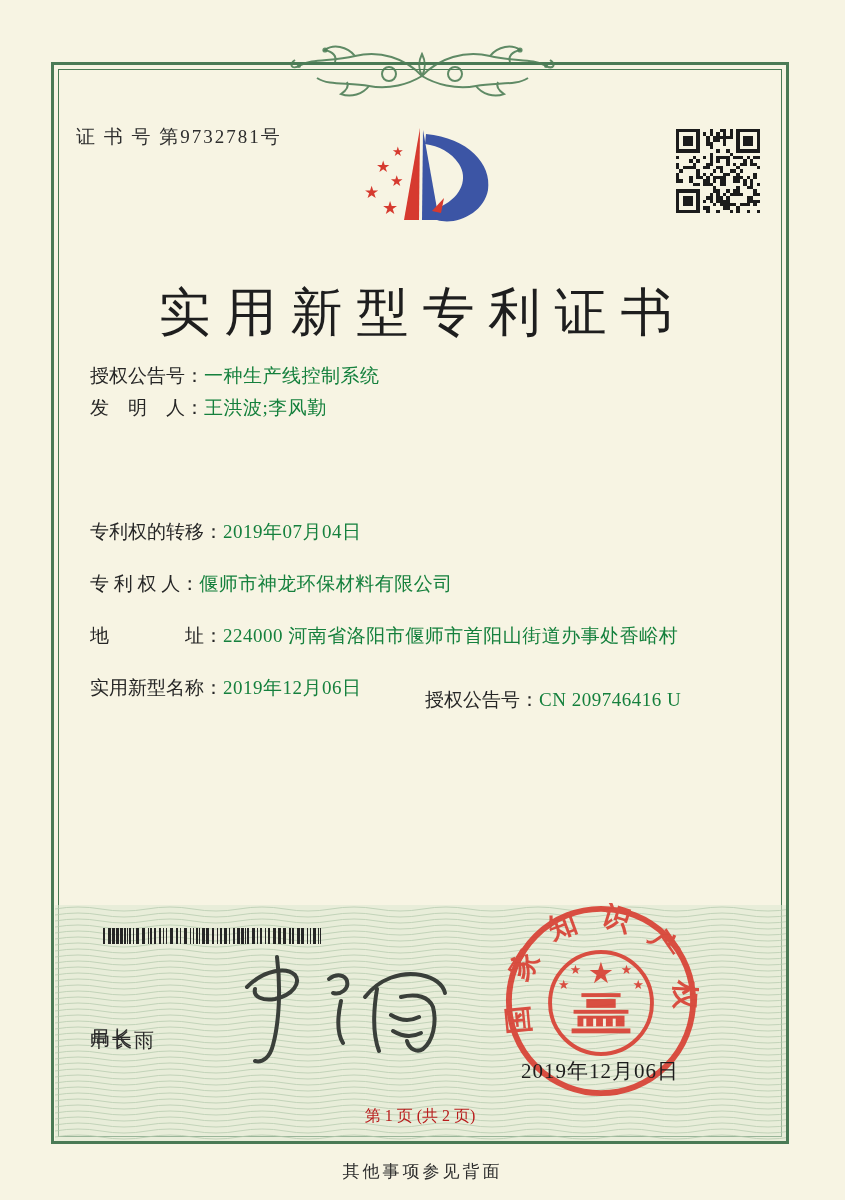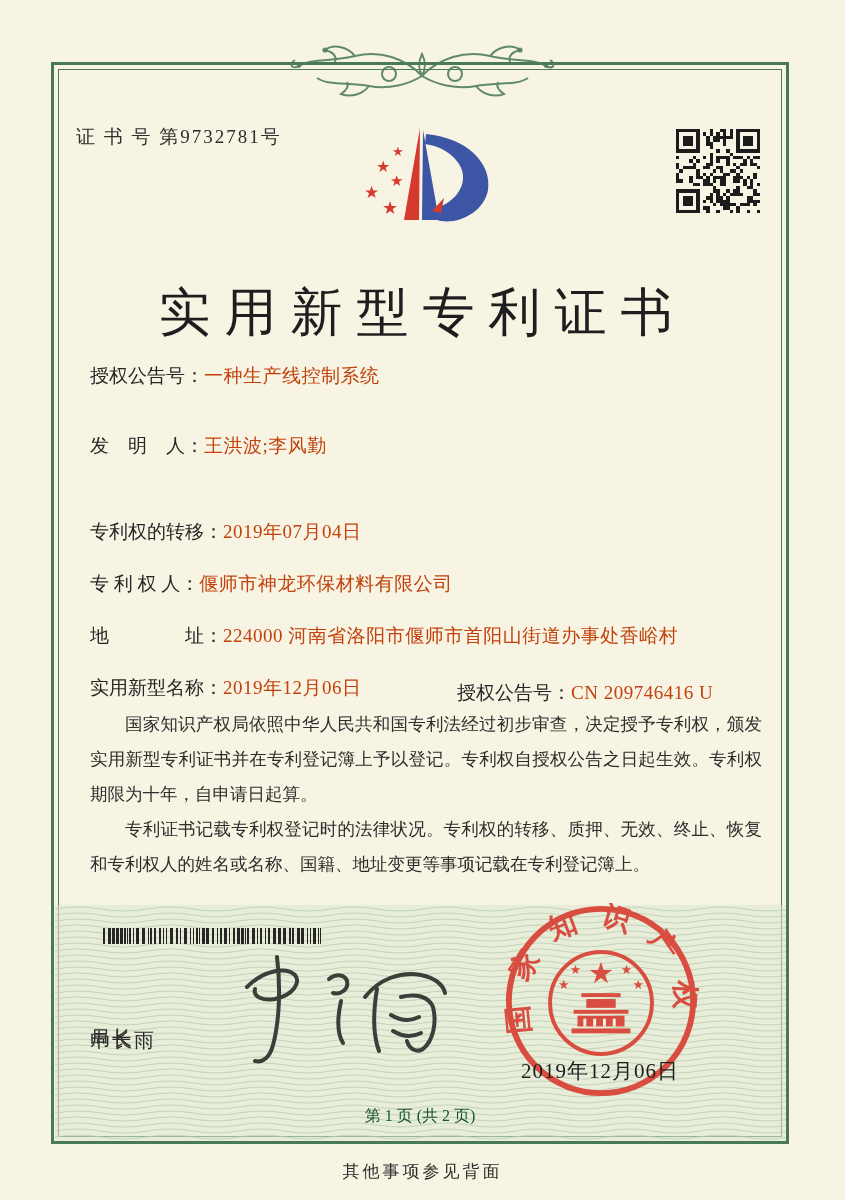--- a/index.html
+++ b/index.html
@@ -36,22 +36,22 @@
     letter-spacing: 14px; color: #1e1e1e;
     font-family: "Liberation Serif", "DejaVu Serif", serif;
     margin-top: 32px;
   }
   
   .field-row {
     position: absolute; left: 90px; width: 700px;
     font-size: 19px; white-space: nowrap;
   }
   .f-label { display: inline-block; color: #262626; }
-  .f-value { color: #c2410c; letter-spacing: 0.5px; }
-  .f-pair2 { position: absolute; left: 335px; top: 5px; margin-left: 32px; }
+  .f-value { color: #15803d; letter-spacing: 0.5px; }
+  .f-pair2 { position: absolute; left: 335px; top: 12px; }
   
   .body-text {
     position: absolute; left: 90px; top: 707px; width: 672px;
     font-size: 17.5px; line-height: 35px; color: #2d2d2d;
     text-align: justify;
   }
   .body-text p { text-indent: 2em; }
   
   .wave-svg { position: absolute; left: 55px; top: 905px; }
   
@@ -63,21 +63,21 @@
   
   .seal-svg { position: absolute; left: 503px; top: 903px; }
   .seal-date {
     position: absolute; left: 505px; top: 1057px; width: 190px;
     text-align: center; font-size: 21px; color: #1d1d1d; letter-spacing: 1px;
     z-index: 5;
   }
   
   .page-footer {
     position: absolute; left: 51px; top: 1106px; width: 738px;
-    text-align: center; font-size: 16px; color: #14532d;
+    text-align: center; font-size: 16px; color: #b91c1c;
   }
   .back-note {
     position: absolute; left: 0; top: 1160px; width: 845px;
     text-align: center; font-size: 17px; color: #2d2d2d; letter-spacing: 3px;
   }
 </style>
 </head>
 <body>
 
 <div class="page">
@@ -319,43 +319,39 @@
       <rect x="0" y="18" width="7" height="7" fill="#1c1c1c"></rect>
       <rect x="1" y="19" width="5" height="5" fill="#f7f4e3"></rect>
       <rect x="2" y="20" width="3" height="3" fill="#1c1c1c"></rect>
     </svg>
 
   <div class="title">实用新型专利证书</div>
 
   <div class="field-row" style="top:363px">
     <span class="f-label">授权公告号：</span><span class="f-value">一种生产线控制系统</span>
   </div>
-  <div class="field-row" style="top:433px">
+  <div class="field-row" style="top:395px">
     <span class="f-label">发　明　人：</span><span class="f-value">王洪波;李风勤</span>
   </div>
   <div class="field-row" style="top:519px">
     <span class="f-label">专利权的转移：</span><span class="f-value">2019年07月04日</span>
   </div>
   <div class="field-row" style="top:571px">
     <span class="f-label">专 利 权 人：</span><span class="f-value">偃师市神龙环保材料有限公司</span>
   </div>
   <div class="field-row" style="top:623px">
     <span class="f-label">地　　　　址：</span><span class="f-value">224000 河南省洛阳市偃师市首阳山街道办事处香峪村</span>
   </div>
   <div class="field-row" style="top:675px">
     <span class="f-label">实用新型名称：</span><span class="f-value">2019年12月06日</span>
     <span class="f-pair2">
       <span class="f-label">授权公告号：</span><span class="f-value">CN 209746416 U</span>
     </span>
   </div>
 
-  <div class="body-text">
-    <p>国家知识产权局依照中华人民共和国专利法经过初步审查，决定授予专利权，颁发实用新型专利证书并在专利登记簿上予以登记。专利权自授权公告之日起生效。专利权期限为十年，自申请日起算。</p>
-    <p>专利证书记载专利权登记时的法律状况。专利权的转移、质押、无效、终止、恢复和专利权人的姓名或名称、国籍、地址变更等事项记载在专利登记簿上。</p>
-  </div>
 
   <svg class="wave-svg" width="731" height="236" viewBox="0 0 731 236" id="waves">
       <rect x="0" y="0" width="731" height="236" fill="#dde7d2" opacity="0.55"></rect>
       <path d="M0,4 q23,-4 46,0 q23,4 46,0 q23,-4 46,0 q23,4 46,0 q23,-4 46,0 q23,4 46,0 q23,-4 46,0 q23,4 46,0 q23,-4 46,0 q23,4 46,0 q23,-4 46,0 q23,4 46,0 q23,-4 46,0 q23,4 46,0 q23,-4 46,0 q23,4 46,0" fill="none" stroke="#b3c8ac" stroke-width="0.9" opacity="0.8"></path>
       <path d="M0,10 q23,-4 46,0 q23,4 46,0 q23,-4 46,0 q23,4 46,0 q23,-4 46,0 q23,4 46,0 q23,-4 46,0 q23,4 46,0 q23,-4 46,0 q23,4 46,0 q23,-4 46,0 q23,4 46,0 q23,-4 46,0 q23,4 46,0 q23,-4 46,0 q23,4 46,0" fill="none" stroke="#b3c8ac" stroke-width="0.9" opacity="0.8"></path>
       <path d="M0,16 q23,-4 46,0 q23,4 46,0 q23,-4 46,0 q23,4 46,0 q23,-4 46,0 q23,4 46,0 q23,-4 46,0 q23,4 46,0 q23,-4 46,0 q23,4 46,0 q23,-4 46,0 q23,4 46,0 q23,-4 46,0 q23,4 46,0 q23,-4 46,0 q23,4 46,0" fill="none" stroke="#b3c8ac" stroke-width="0.9" opacity="0.8"></path>
       <path d="M0,22 q23,-4 46,0 q23,4 46,0 q23,-4 46,0 q23,4 46,0 q23,-4 46,0 q23,4 46,0 q23,-4 46,0 q23,4 46,0 q23,-4 46,0 q23,4 46,0 q23,-4 46,0 q23,4 46,0 q23,-4 46,0 q23,4 46,0 q23,-4 46,0 q23,4 46,0" fill="none" stroke="#b3c8ac" stroke-width="0.9" opacity="0.8"></path>
       <path d="M0,28 q23,-4 46,0 q23,4 46,0 q23,-4 46,0 q23,4 46,0 q23,-4 46,0 q23,4 46,0 q23,-4 46,0 q23,4 46,0 q23,-4 46,0 q23,4 46,0 q23,-4 46,0 q23,4 46,0 q23,-4 46,0 q23,4 46,0 q23,-4 46,0 q23,4 46,0" fill="none" stroke="#b3c8ac" stroke-width="0.9" opacity="0.8"></path>
       <path d="M0,34 q23,-4 46,0 q23,4 46,0 q23,-4 46,0 q23,4 46,0 q23,-4 46,0 q23,4 46,0 q23,-4 46,0 q23,4 46,0 q23,-4 46,0 q23,4 46,0 q23,-4 46,0 q23,4 46,0 q23,-4 46,0 q23,4 46,0 q23,-4 46,0 q23,4 46,0" fill="none" stroke="#b3c8ac" stroke-width="0.9" opacity="0.8"></path>
       <path d="M0,40 q23,-4 46,0 q23,4 46,0 q23,-4 46,0 q23,4 46,0 q23,-4 46,0 q23,4 46,0 q23,-4 46,0 q23,4 46,0 q23,-4 46,0 q23,4 46,0 q23,-4 46,0 q23,4 46,0 q23,-4 46,0 q23,4 46,0 q23,-4 46,0 q23,4 46,0" fill="none" stroke="#b3c8ac" stroke-width="0.9" opacity="0.8"></path>

